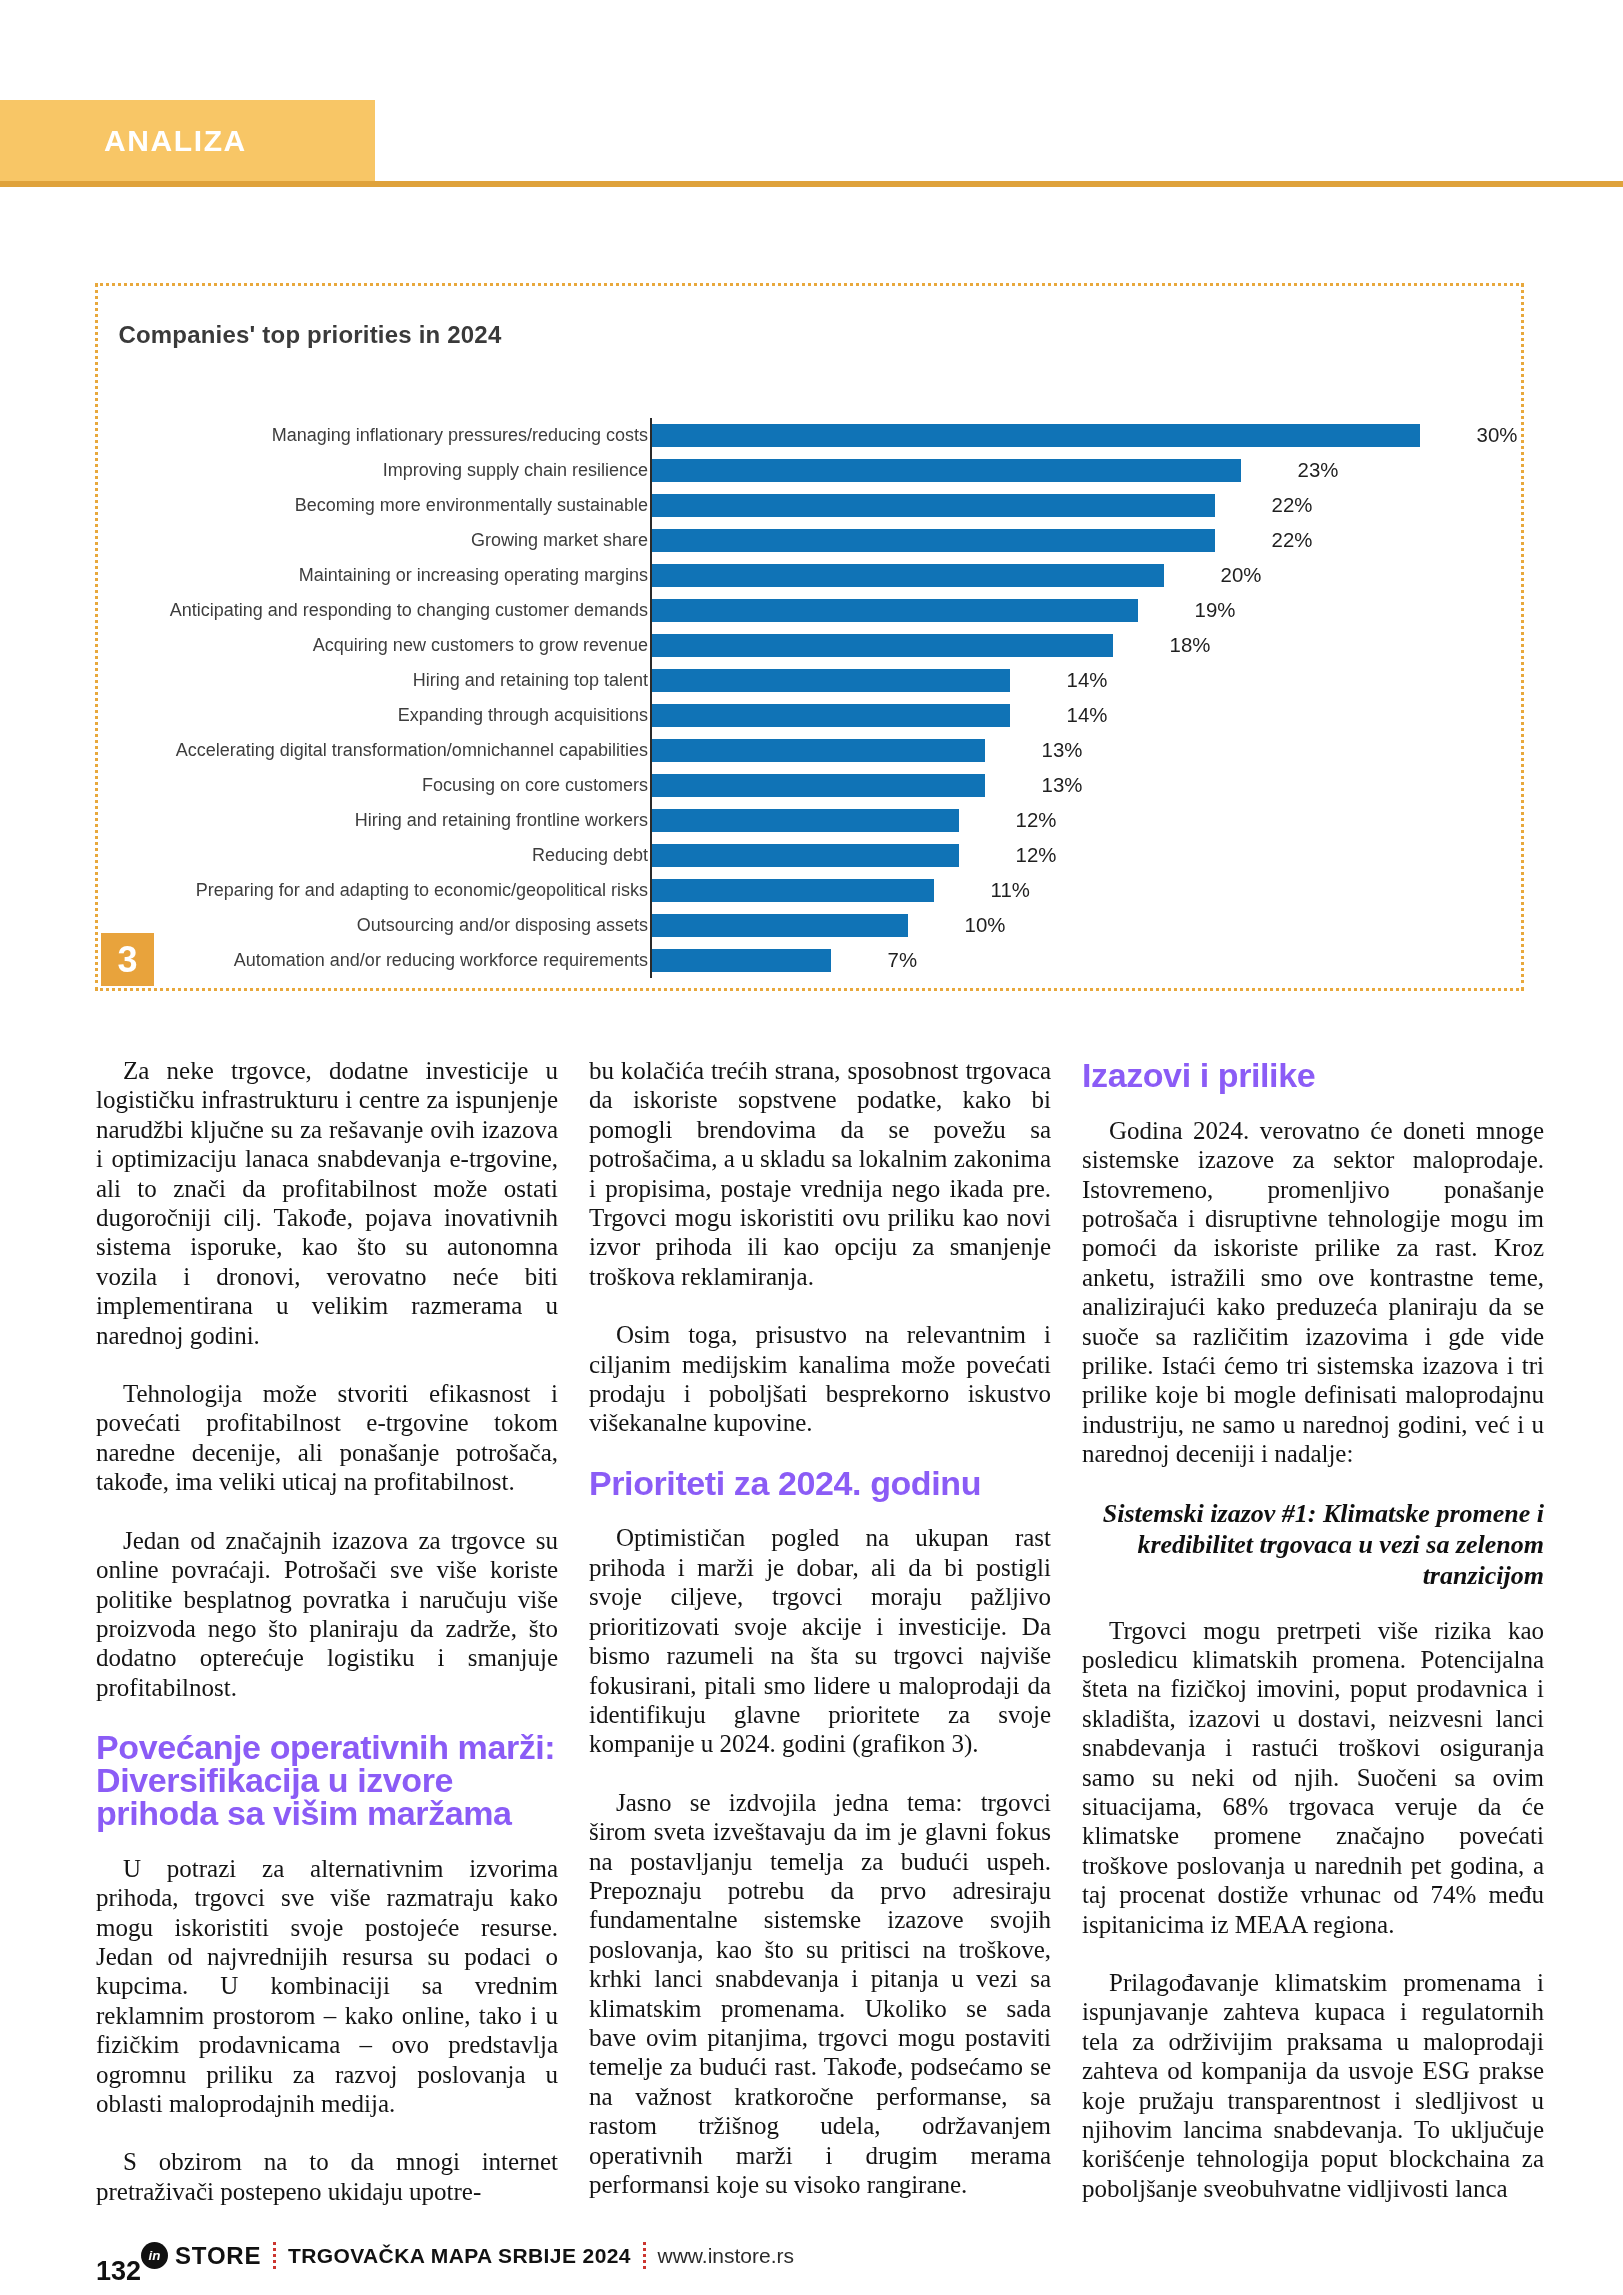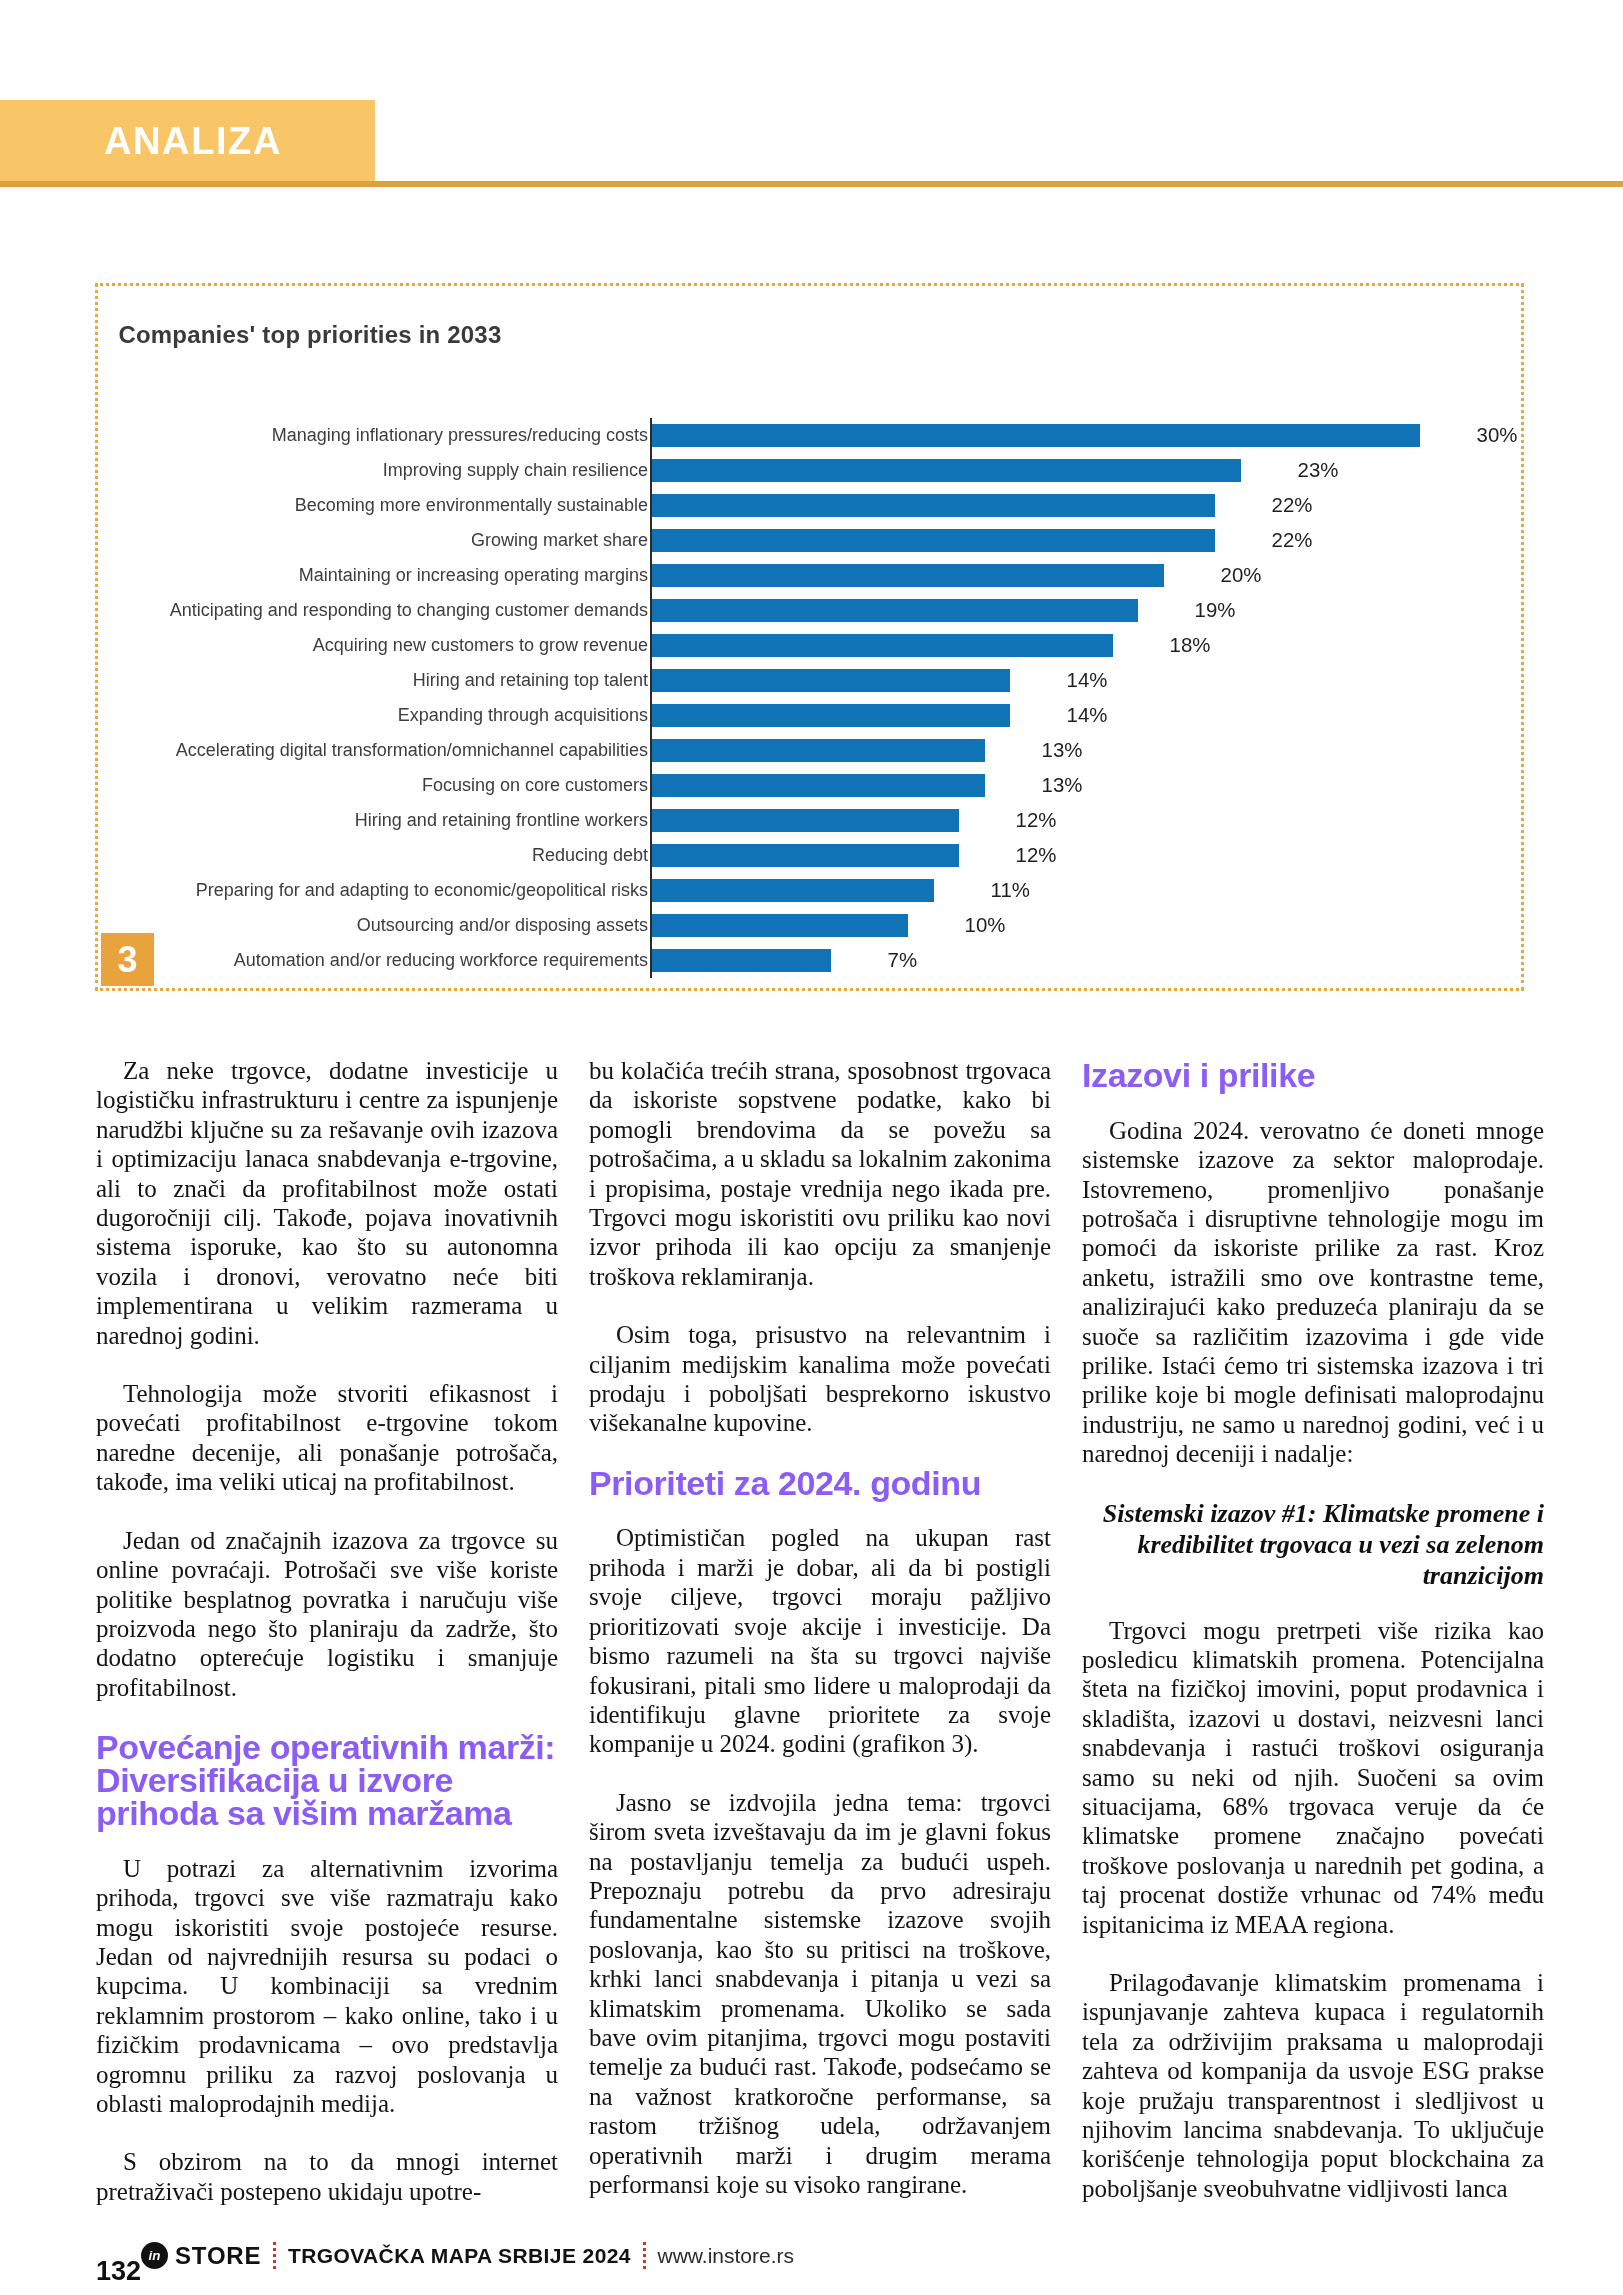--- a/index.html
+++ b/index.html
@@ -2,21 +2,21 @@
 <html style="font-size:12.6px"><head>
 <meta charset="utf-8">
 <style>
   html,body{margin:0;padding:0;background:#fff;}
   .page{position:relative;width:1623px;height:2295px;background:#ffffff;
         font-family:"Liberation Sans",sans-serif;overflow:hidden;}
 
   
   .banner{position:absolute;left:0;top:100px;width:375px;height:82px;background:#F8C666;}
   .banner-label{position:absolute;left:104px;top:50%;transform:translateY(-50%);
-                color:#ffffff;font-weight:bold;font-size:38px;letter-spacing:1.6px;}
+                color:#ffffff;font-weight:bold;font-size:30px;letter-spacing:1.6px;}
   .banner-rule{position:absolute;left:0;top:181px;width:1623px;height:5.5px;background:#DFA23B;}
 
   
   .chart-panel{position:absolute;left:95px;top:283px;width:1429px;height:708px;
                box-sizing:border-box;border:3.1px dotted #E8A83C;background:#ffffff;}
   .chart-title{position:absolute;left:20.4px;top:35px;margin:0;
                font-size:24px;font-weight:bold;color:#3a3a3a;letter-spacing:0.2px;}
   .chart-rows{position:absolute;left:0;top:132px;width:1398px;}
   .chart-row{display:flex;align-items:center;height:35px;}
   .chart-row .bar-label{width:550px;flex:0 0 550px;text-align:right;padding-right:2px;
@@ -57,21 +57,21 @@
 <body>
 
 <div class="page">
 
   <div class="banner">
     <span class="banner-label">ANALIZA</span>
   </div>
   <div class="banner-rule"></div>
 
   <section class="chart-panel">
-    <h2 class="chart-title">Companies' top priorities in 2033</h2>
+    <h2 class="chart-title">Companies' top priorities in 2024</h2>
     <div class="chart-rows" id="chart-rows">
         <div class="chart-row">
           <span class="bar-label">Managing inflationary pressures/reducing costs</span>
           <div class="bar-track">
             <div class="bar" style="width: 768px; background: rgb(16, 115, 182);"></div>
             <span class="bar-value">30%</span>
           </div>
         </div>
         <div class="chart-row">
           <span class="bar-label">Improving supply chain resilience</span>

